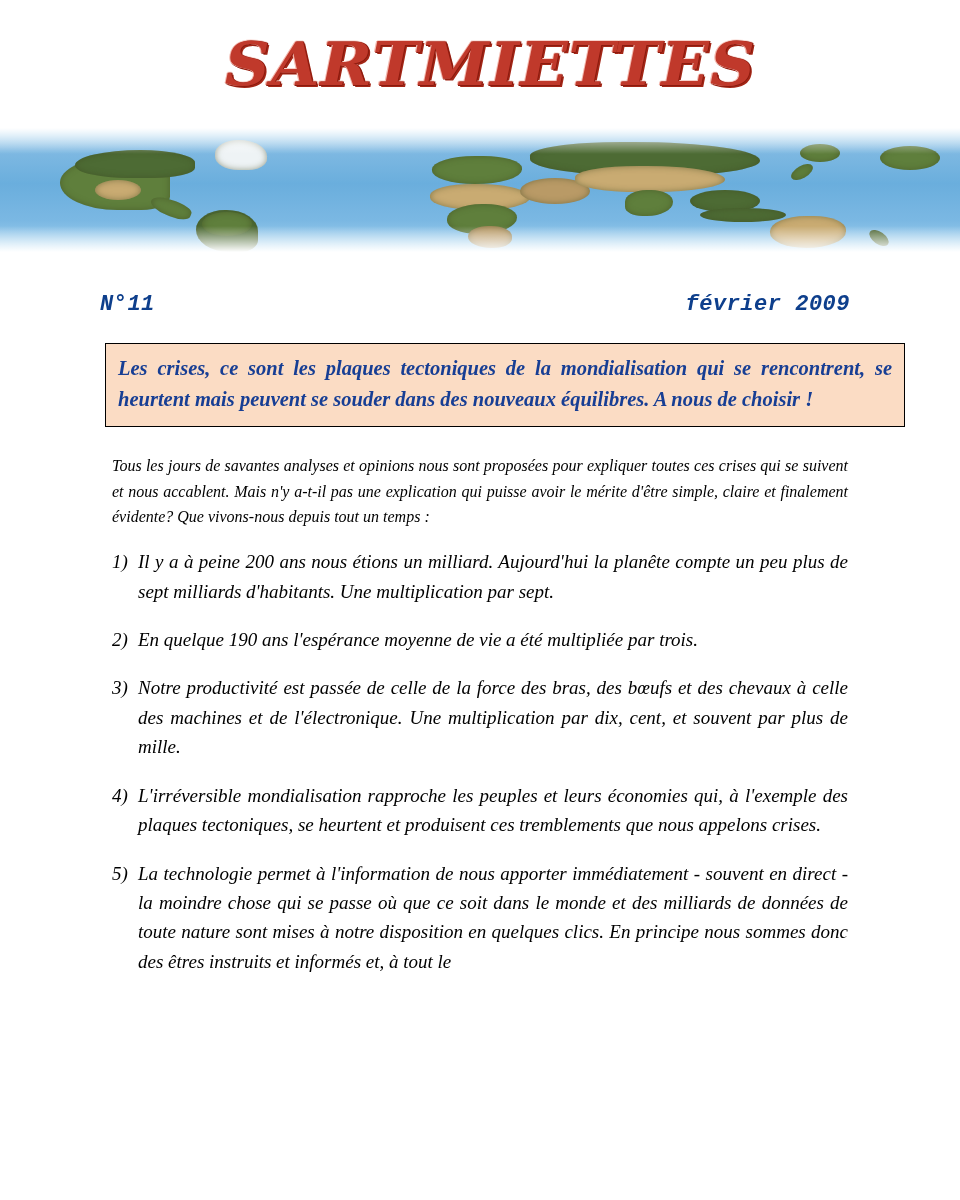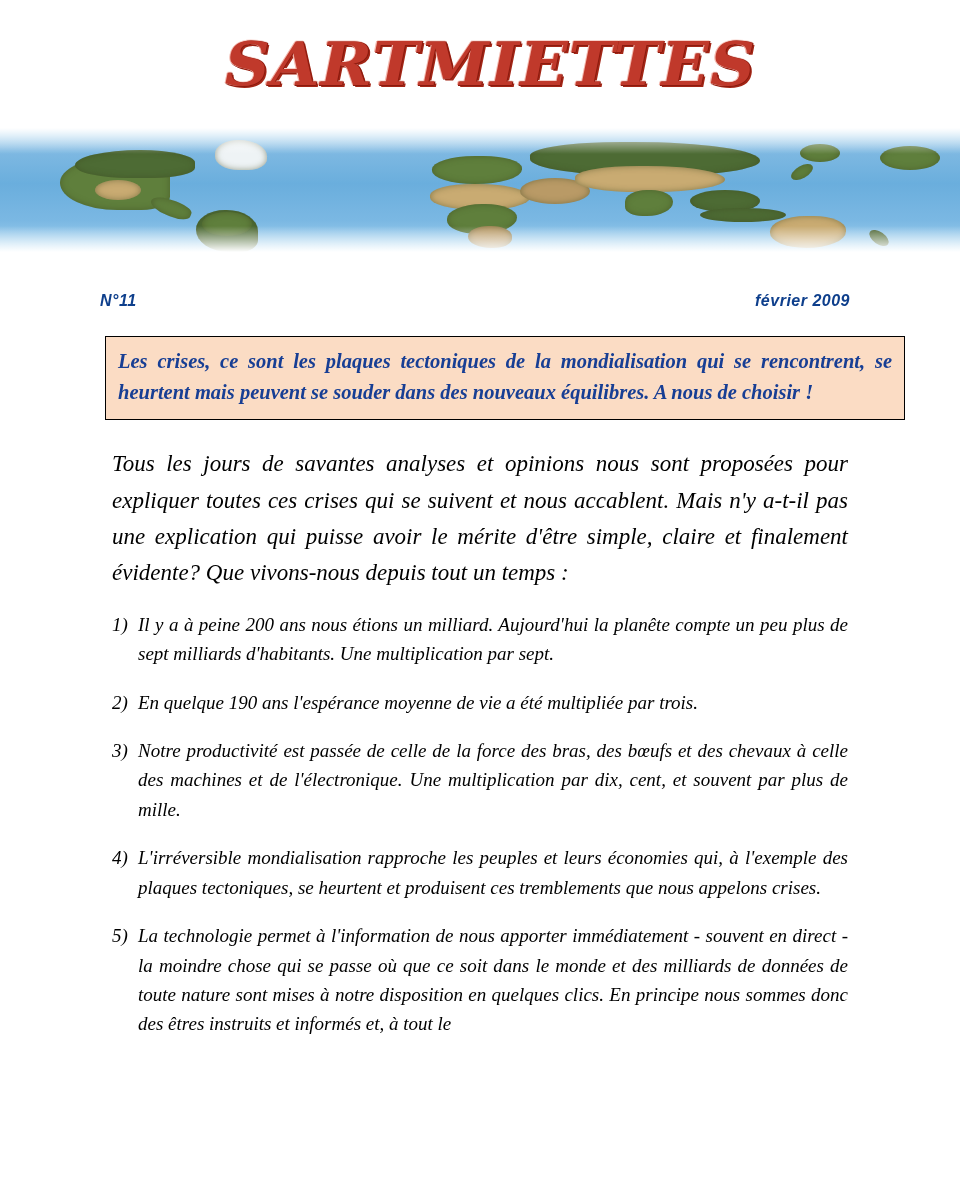--- a/index.html
+++ b/index.html
@@ -91,24 +91,24 @@
     letter-spacing: .4px;
   }
 
   
   .issue-line {
     margin: 40px 110px 0 100px;
     display: flex;
     justify-content: space-between;
     align-items: baseline;
     color: #0e3f8c;
-    font-family: Liberation Sans, sans-serif;
-    font-style: italic;
-    font-weight: bold;
-    font-size: 16px;
+    font-family: Liberation Mono, monospace;
+    font-style: italic;
+    font-weight: bold;
+    font-size: 22px;
     letter-spacing: .5px;
   }
 
   
   .highlight-box {
     margin: 26px 55px 0 105px;
     background: #fbdcc4;
     border: 1px solid #000000;
     padding: 9px 12px 11px 12px;
     color: #173e94;
@@ -120,21 +120,21 @@
     text-align: justify;
     text-align-last: left;
   }
 
   
   .body-copy {
     margin: 26px 112px 0 112px;
     color: #000000;
     font-family: "Liberation Serif", serif;
     font-style: italic;
-    font-size: 23px;
+    font-size: 16px;
     line-height: 1.58;
     text-align: justify;
     text-align-last: left;
   }
   .body-copy p { margin: 0; }
 
   .numbered-list {
     margin: 18px 112px 0 112px;
     color: #000;
     font-family: "Liberation Serif", serif;

